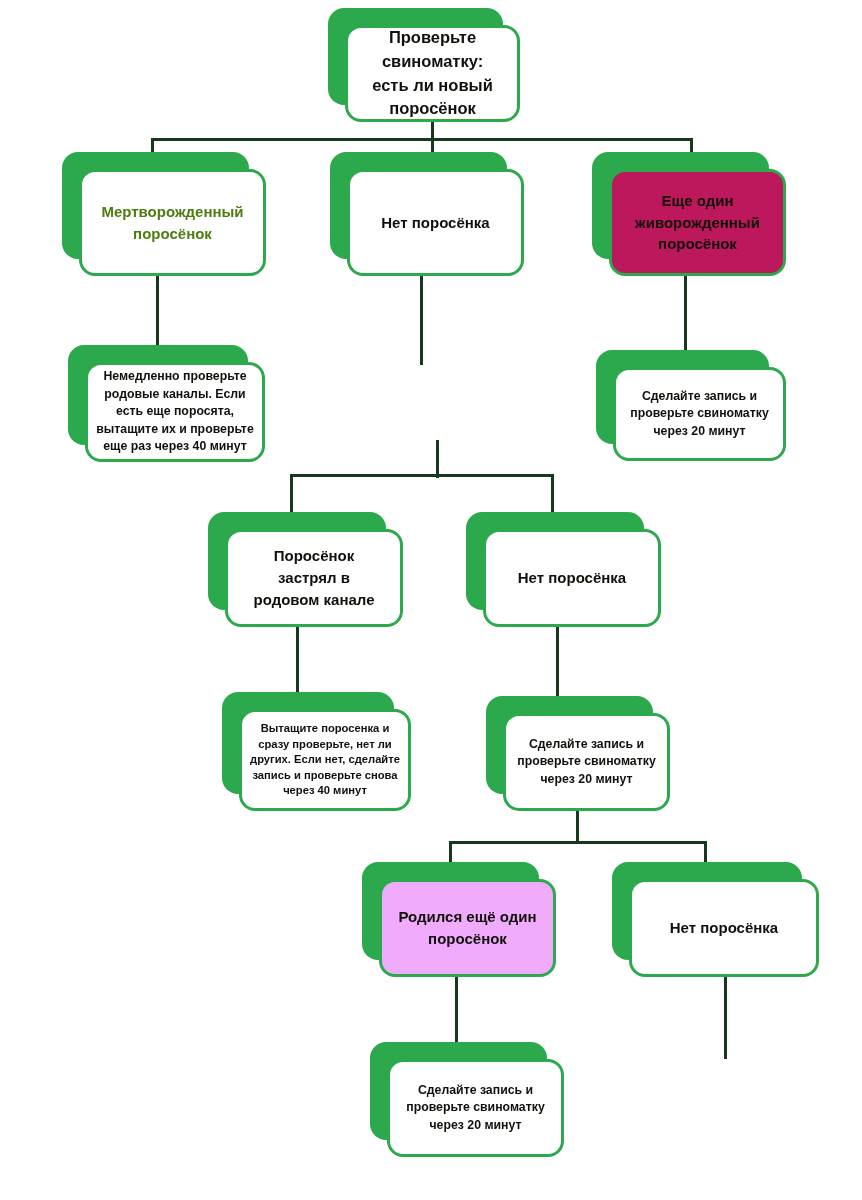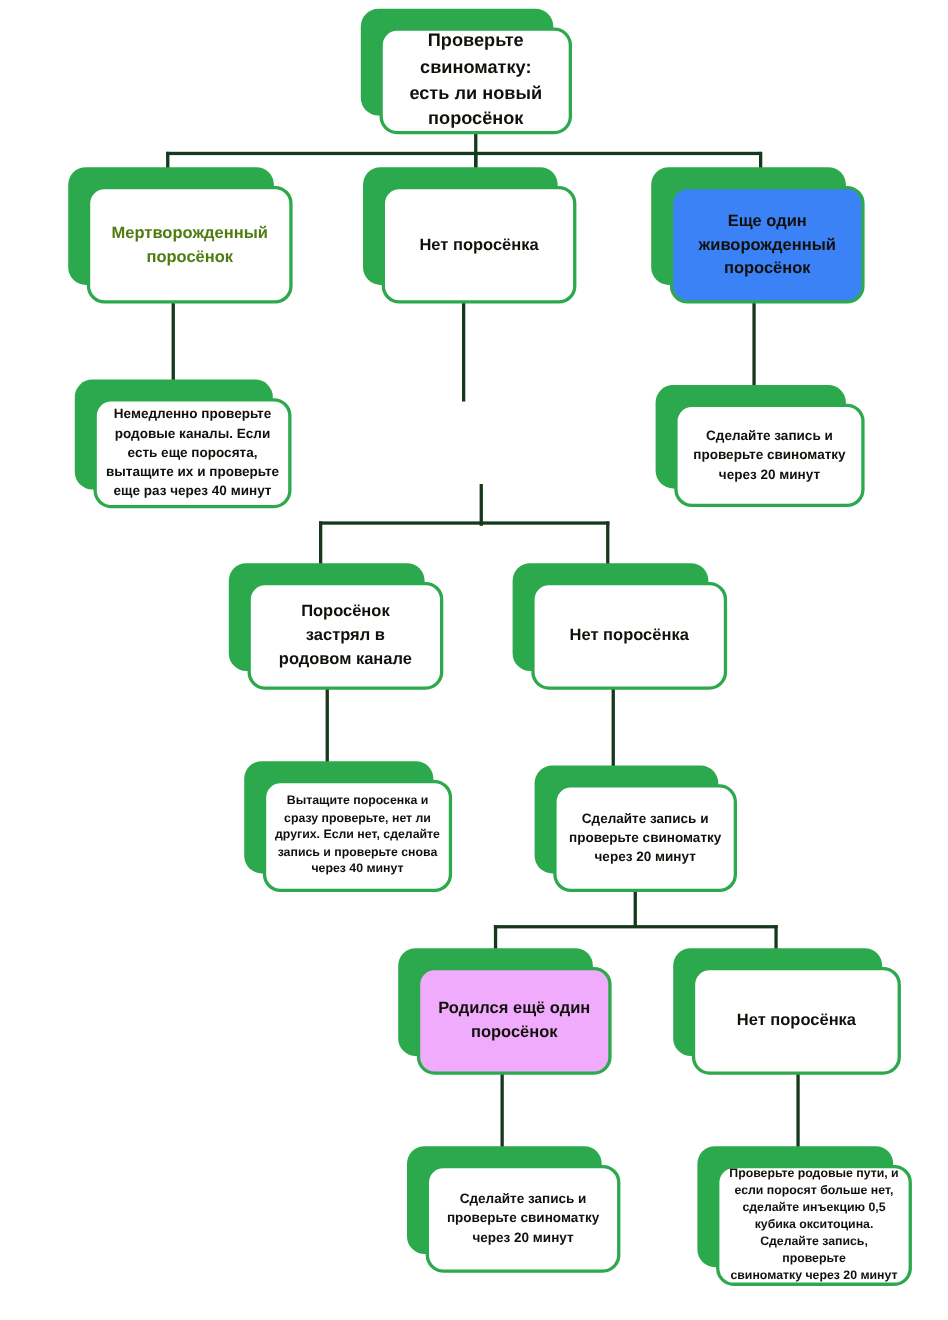--- a/index.html
+++ b/index.html
@@ -110,21 +110,21 @@
       </div>
     </div>
     <div class="node t-md" style="left: 330px; top: 152px; width: 177px; height: 107px;">
       <div class="shadow" style="background: rgb(43, 169, 76);"></div>
       <div class="box" style="background: rgb(255, 255, 255); border-color: rgb(43, 169, 76);">
         <span class="label" style="color: rgb(18, 16, 11);">Нет поросёнка</span>
       </div>
     </div>
     <div class="node t-md" style="left: 592px; top: 152px; width: 177px; height: 107px;">
       <div class="shadow" style="background: rgb(43, 169, 76);"></div>
-      <div class="box" style="background: #3b82f6; border-color: rgb(43, 169, 76);">
+      <div class="box" style="background: #be185d; border-color: rgb(43, 169, 76);">
         <span class="label" style="color: rgb(18, 16, 11);">Еще один
 живорожденный
 поросёнок</span>
       </div>
     </div>
     <div class="node t-sm" style="left: 68px; top: 345px; width: 180px; height: 100px;">
       <div class="shadow" style="background: rgb(43, 169, 76);"></div>
       <div class="box" style="background: rgb(255, 255, 255); border-color: rgb(43, 169, 76);">
         <span class="label" style="color: rgb(18, 16, 11);">Немедленно проверьте
 родовые каналы. Если
@@ -187,24 +187,13 @@
       </div>
     </div>
     <div class="node t-sm" style="left: 370px; top: 1042px; width: 177px; height: 98px;">
       <div class="shadow" style="background: rgb(43, 169, 76);"></div>
       <div class="box" style="background: rgb(255, 255, 255); border-color: rgb(43, 169, 76);">
         <span class="label" style="color: rgb(18, 16, 11);">Сделайте запись и
 проверьте свиноматку
 через 20 минут</span>
       </div>
     </div>
-    <div class="node t-xs" style="left: 634px; top: 1042px; width: 178px; height: 110px;">
-      <div class="shadow" style="background: rgb(43, 169, 76);"></div>
-      <div class="box" style="background: rgb(255, 255, 255); border-color: rgb(43, 169, 76);">
-        <span class="label" style="color: rgb(18, 16, 11);">Проверьте родовые пути, и
-если поросят больше нет,
-сделайте инъекцию 0,5
-кубика окситоцина.
-Сделайте запись, проверьте
-свиноматку через 20 минут</span>
-      </div>
-    </div>
   </div>
 
 </body></html>

